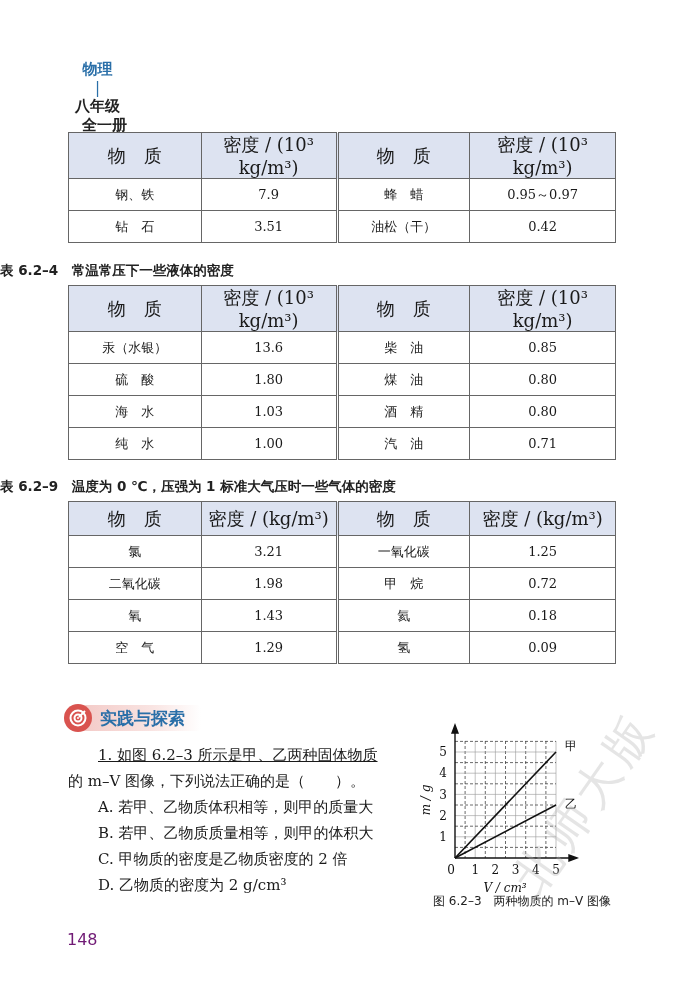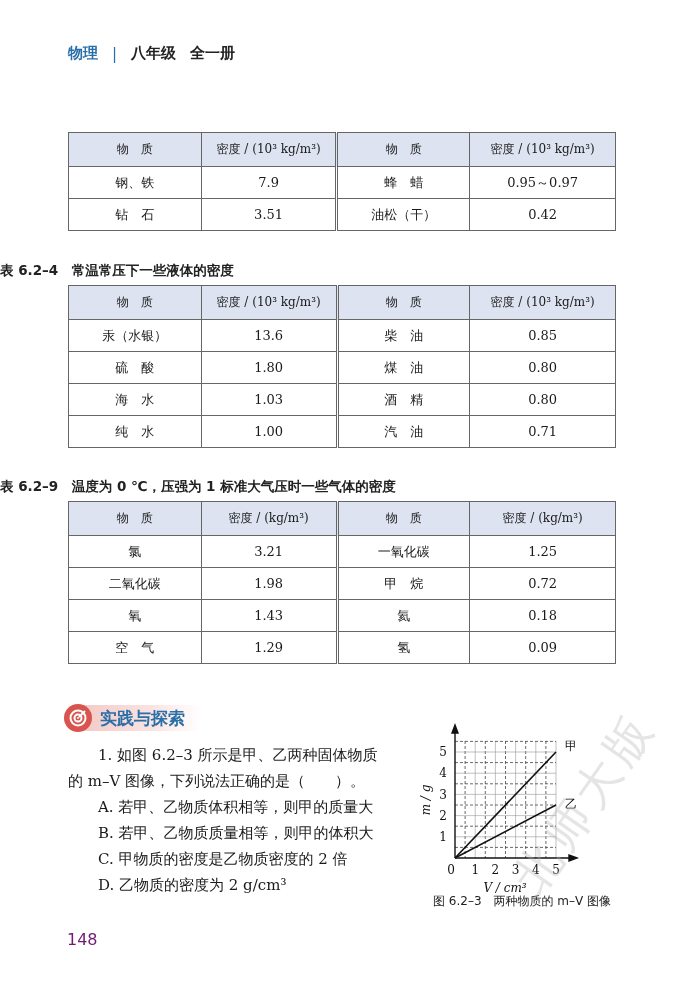--- a/index.html
+++ b/index.html
@@ -2,23 +2,23 @@
 <html><head>
 <meta charset="utf-8">
 <style>
   * { box-sizing: border-box; margin: 0; padding: 0; }
   body {
     width: 699px; height: 988px; background: #ffffff;
     font-family: "DejaVu Serif", "Liberation Serif", serif;
     color: #1a1a1a; position: relative; overflow: hidden;
   }
   .header {
-    position: absolute; left: 68px; top: 44px;
-    font-family: "DejaVu Sans", "Liberation Sans", sans-serif;
-    font-size: 15px; font-weight: bold; display: flex; align-items: center;
+    position: absolute; left: 68px; top: 60px;
+    font-family: "DejaVu Sans", "Liberation Sans", sans-serif;
+    font-size: 15px; font-weight: bold; display: flex; align-items: center; flex-direction: column;
   }
   .header .subject { color: #2a6fa8; }
   .header .sep { color: #2a6fa8; margin: 0 14px; font-weight: normal; }
   .header .grade { color: #222; }
   .header .vol { color: #222; margin-left: 14px; }
 
   .cont-label {
     position: absolute; right: 84px; top: 109px;
     font-family: "DejaVu Sans", "Liberation Sans", sans-serif;
     font-size: 12px; color: #be185d; margin-top: 33px;
@@ -30,21 +30,21 @@
   }
   table.dt {
     position: absolute; left: 68px; width: 548px;
     border-collapse: collapse; border: 1.5px solid #444;
     font-size: 13px;
   }
   table.dt th, table.dt td {
     border: 1px solid #666; text-align: center; font-weight: normal;
     height: 32px; padding: 0;
   }
-  table.dt thead th { background: #dde3f1; height: 34px; font-size: 12px; text-align: center; }
+  table.dt thead th { background: #dde3f1; height: 34px; font-size: 18px; text-align: center; }
   table.dt .c1 { width: 133px; }
   table.dt .c2 { width: 136px; border-right: 3px double #666; }
   table.dt .c3 { width: 133px; }
   table.dt .c4 { width: 146px; }
 
   .section {
     position: absolute; left: 64px; top: 704px; display: flex; align-items: center;
   }
   .section .badge {
     width: 28px; height: 28px; border-radius: 50%;
@@ -57,21 +57,21 @@
     border-radius: 0 4px 4px 0; height: 26px; display: flex; align-items: center;
   }
   .section .title {
     font-family: "DejaVu Sans", "Liberation Sans", sans-serif;
     font-weight: bold; font-size: 17px; color: #2a6fa8;
   }
   .question {
     position: absolute; left: 68px; top: 742px; width: 335px;
     font-size: 15px; line-height: 26px; color: #1a1a1a;
   }
-  .question .p1 { text-indent: 2em; }
+  .question .p1 { text-indent: 2em; text-decoration: underline; }
   .question .opt { padding-left: 2em; }
 
   .figure { position: absolute; left: 415px; top: 720px; width: 210px; height: 200px; }
   .fig-caption {
     position: absolute; left: 433px; top: 893px;
     font-family: "DejaVu Sans", "Liberation Sans", sans-serif;
     font-size: 12px; color: #222;
   }
 
   .page-num {

